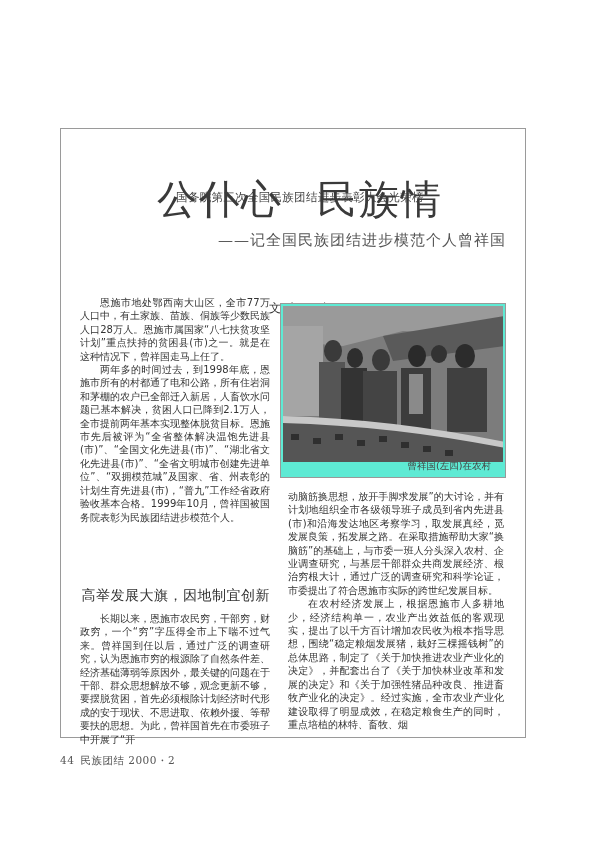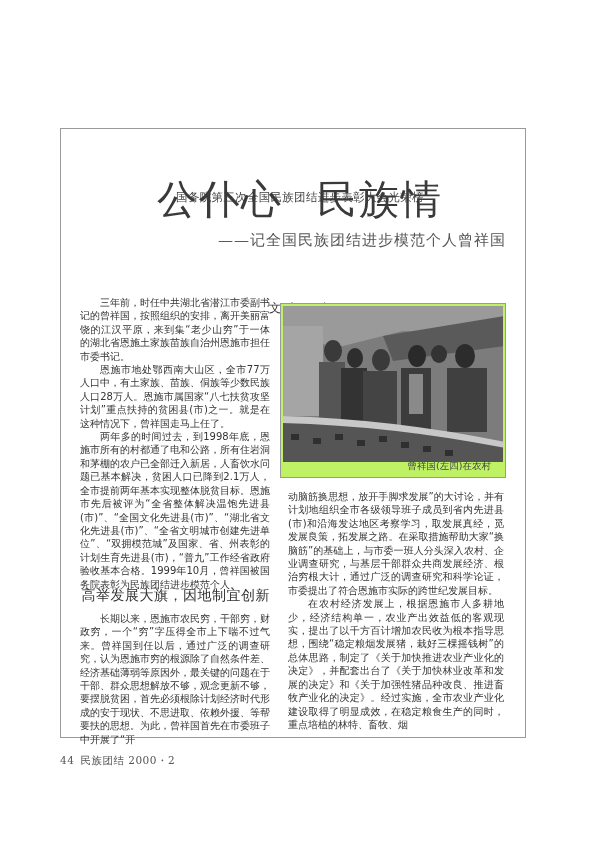--- a/index.html
+++ b/index.html
@@ -36,21 +36,21 @@
   .col p.noindent { text-indent: 0; }
   .col-left { left: 80px; top: 296px; width: 190px; }
   .col-left-2 { left: 80px; top: 612px; width: 190px; }
   .col-right { left: 288px; top: 490px; width: 216px; }
   .section-heading {
     position: absolute; left: 80px; top: 587px; width: 190px; text-align: right;
     font-size: 14px; color: #333; letter-spacing: 0.5px;
   }
   .photo-box {
     position: absolute; left: 280px; top: 303px; width: 226px; height: 175px;
-    border: 1px solid #999; box-sizing: border-box; background: #bef264;
+    border: 1px solid #999; box-sizing: border-box; background: #5eead4;
   }
   .photo {
     position: absolute; left: 2px; top: 2px; right: 2px; height: 156px; overflow: hidden;
     background: linear-gradient(180deg, #8a8a8a 0%, #6d6d6d 35%, #555 60%, #7a7a7a 75%, #4a4a4a 100%);
   }
   .caption {
     position: absolute; right: 14px; bottom: 4px; font-size: 9.5px; color: #444;
   }
   .folio {
     position: absolute; left: 60px; top: 754px; font-size: 10.5px; color: #555;
@@ -67,21 +67,20 @@
 
 <div class="title">
   <span>公仆心</span><span class="gap"></span><span>民族情</span>
 </div>
 
 <div class="subtitle">——记全国民族团结进步模范个人曾祥国</div>
 
 <div class="byline">文/杨　穆</div>
 
 <div class="col col-left">
-  <p>三年前，时任中共湖北省潜江市委副书记的曾祥国，按照组织的安排，离开美丽富饶的江汉平原，来到集“老少山穷”于一体的湖北省恩施土家族苗族自治州恩施市担任市委书记。</p>
   <p>恩施市地处鄂西南大山区，全市77万人口中，有土家族、苗族、侗族等少数民族人口28万人。恩施市属国家“八七扶贫攻坚计划”重点扶持的贫困县(市)之一。就是在这种情况下，曾祥国走马上任了。</p>
   <p>两年多的时间过去，到1998年底，恩施市所有的村都通了电和公路，所有住岩洞和茅棚的农户已全部迁入新居，人畜饮水问题已基本解决，贫困人口已降到2.1万人，全市提前两年基本实现整体脱贫目标。恩施市先后被评为“全省整体解决温饱先进县(市)”、“全国文化先进县(市)”、“湖北省文化先进县(市)”、“全省文明城市创建先进单位”、“双拥模范城”及国家、省、州表彰的计划生育先进县(市)，“普九”工作经省政府验收基本合格。1999年10月，曾祥国被国务院表彰为民族团结进步模范个人。</p>
 </div>
 
 <div class="section-heading">高举发展大旗，因地制宜创新</div>
 
 <div class="col col-left-2">
   <p>长期以来，恩施市农民穷，干部穷，财政穷，一个“穷”字压得全市上下喘不过气来。曾祥国到任以后，通过广泛的调查研究，认为恩施市穷的根源除了自然条件差、经济基础薄弱等原因外，最关键的问题在于干部、群众思想解放不够，观念更新不够，要摆脱贫困，首先必须根除计划经济时代形成的安于现状、不思进取、依赖外援、等帮要扶的思想。为此，曾祥国首先在市委班子中开展了“开</p>
 </div>
 

